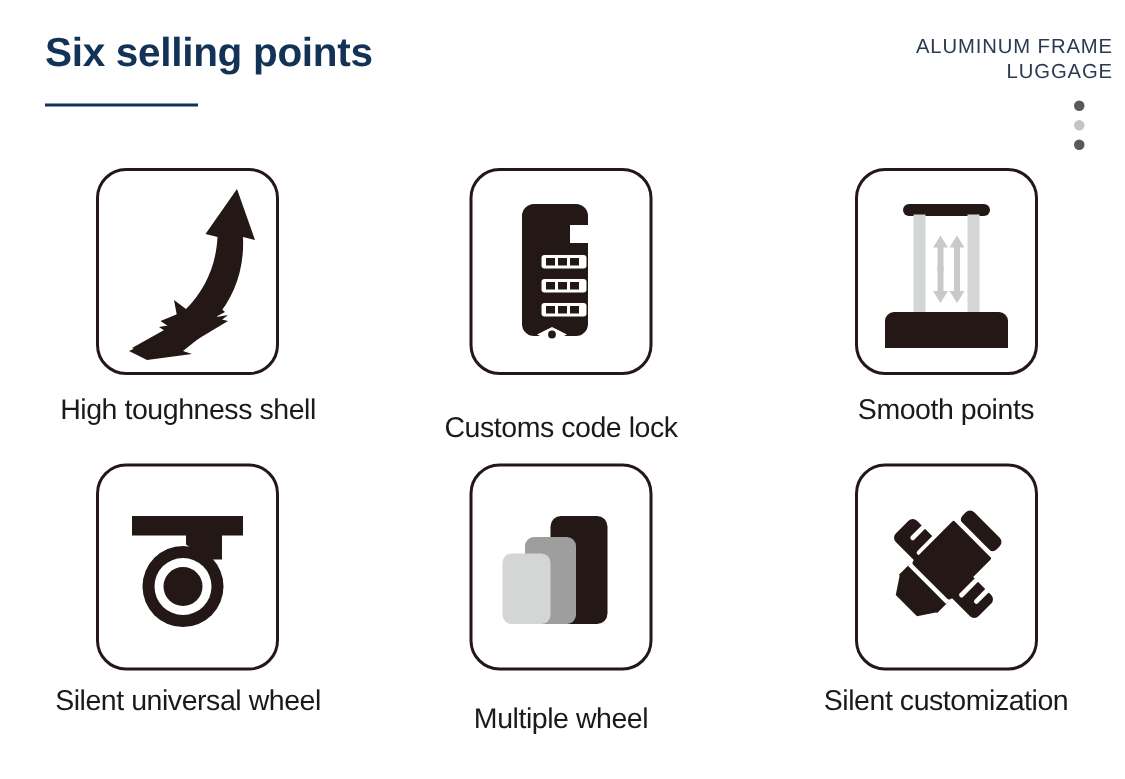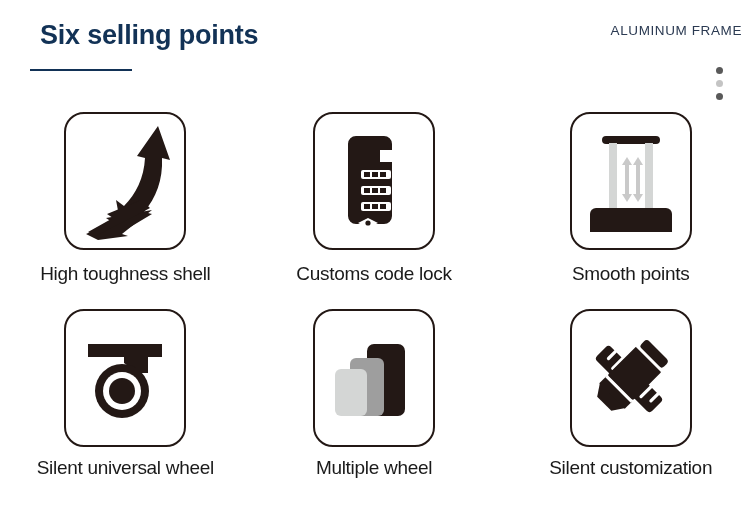--- a/index.html
+++ b/index.html
@@ -12,21 +12,21 @@
     height: 519px;
     position: relative;
     overflow: hidden;
     font-family: "Liberation Sans", sans-serif;
     -webkit-font-smoothing: antialiased;
   }
 
   
   #page-title {
     position: absolute;
-    left: 40px;
+    left: 30px;
     top: 20px;
     font-size: 27px;
     font-weight: bold;
     color: #123256;
     letter-spacing: -0.2px;
     white-space: nowrap;
   }
   #title-rule {
     position: absolute;
     left: 30px;
@@ -75,21 +75,21 @@
     width: 750px;
     height: 197px;
   }
   .cell {
     flex: 1 1 33.3333%;
     display: flex;
     flex-direction: column;
     align-items: center;
   }
   .cell.c1 { padding-left: 6px; }
-  .cell.c2 { padding-left: 10px; }
+  .cell.c2 { padding-left: 10px; gap: 12px; }
   .cell.c3 { padding-left: 18px; }
 
   .icon-card {
     width: 122px;
     height: 138px;
     border: 2.2px solid #231815;
     border-radius: 20px;
     background: #ffffff;
     position: relative;
     box-sizing: border-box;
@@ -106,20 +106,21 @@
   .row2 .cell-label { margin-top: 10px; }
 </style>
 </head>
 <body>
 
 <div id="page-title">Six selling points</div>
 <div id="title-rule"></div>
 
 <div id="brand-block">
   <div>ALUMINUM FRAME</div>
+  <div>LUGGAGE</div>
 </div>
 
 <div id="brand-dots">
   <span class="dot dark"></span>
   <span class="dot light"></span>
   <span class="dot dark"></span>
 </div>
 
 <div class="grid">
 

